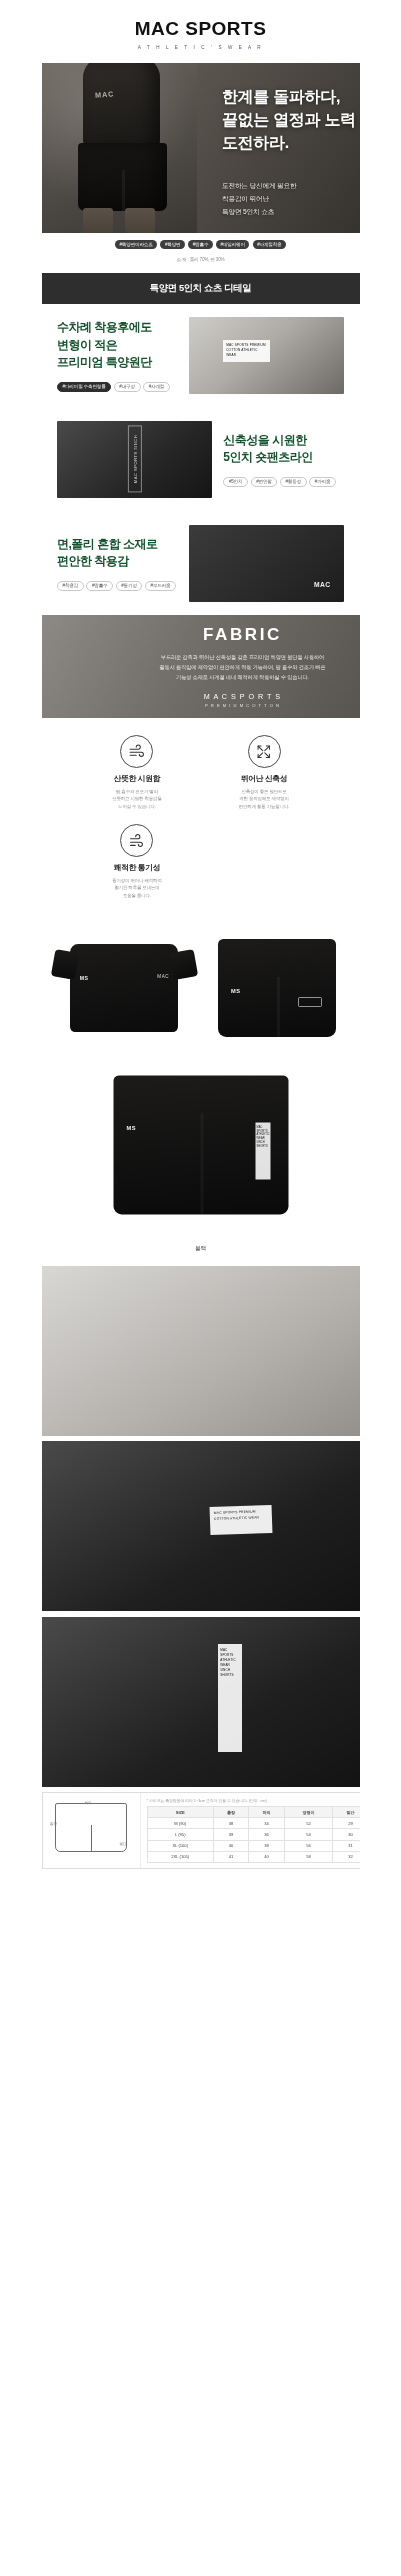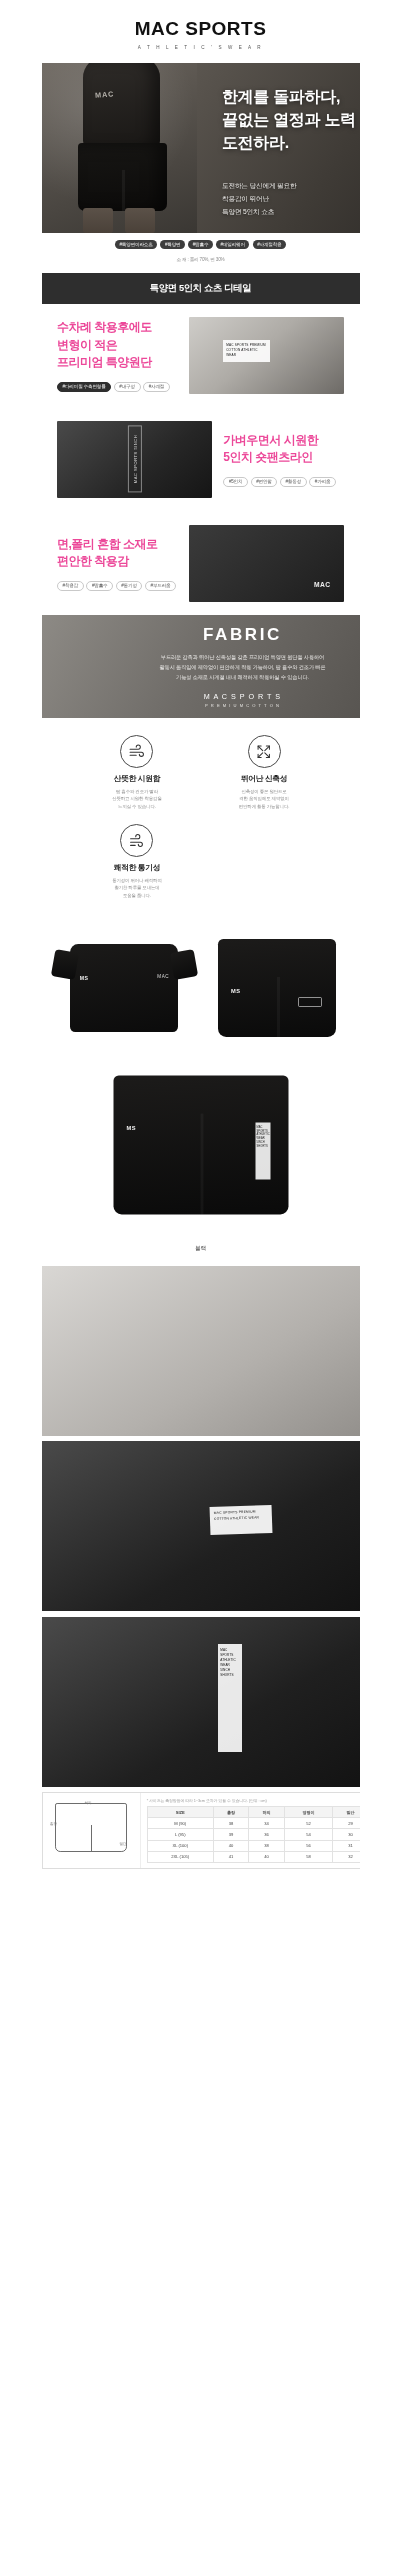--- a/index.html
+++ b/index.html
@@ -175,21 +175,21 @@
     flex: 1 1 auto;
     display: flex;
     flex-direction: column;
     justify-content: center;
   }
   .feature-title {
     font-size: 12px;
     font-weight: 700;
     line-height: 1.45;
     letter-spacing: -0.5px;
-    color: #ec4899;
+    color: #14532d;
   }
   .feature-tags {
     margin-top: 10.3px;
     display: flex;
     gap: 2.6px;
     flex-wrap: wrap;
   }
   .mini-pill {
     border: 0.5px solid #c9c9c9;
     color: #555;
@@ -563,21 +563,21 @@
         <span class="mini-pill">#사계절</span>
       </div>
     </div>
     <div class="feature-photo ph-a">
       <div class="ph-patch">MAC SPORTS PREMIUM COTTON ATHLETIC WEAR</div>
     </div>
   </div>
 
   <div class="feature rev">
     <div class="feature-copy">
-      <div class="feature-title">가벼우면서 시원한</div>
+      <div class="feature-title">신축성을 시원한</div>
       <div class="feature-title">5인치 숏팬츠라인</div>
       <div class="feature-tags">
         <span class="mini-pill">#5인치</span>
         <span class="mini-pill">#편안함</span>
         <span class="mini-pill">#활동성</span>
         <span class="mini-pill">#가벼움</span>
       </div>
     </div>
     <div class="feature-photo ph-b">
       <div class="ph-label">MAC SPORTS 5INCH</div>

